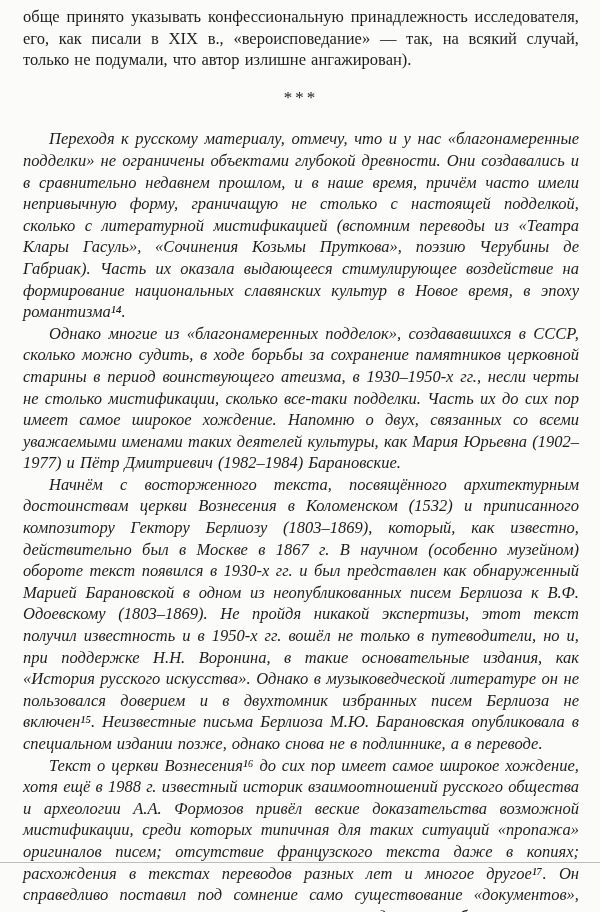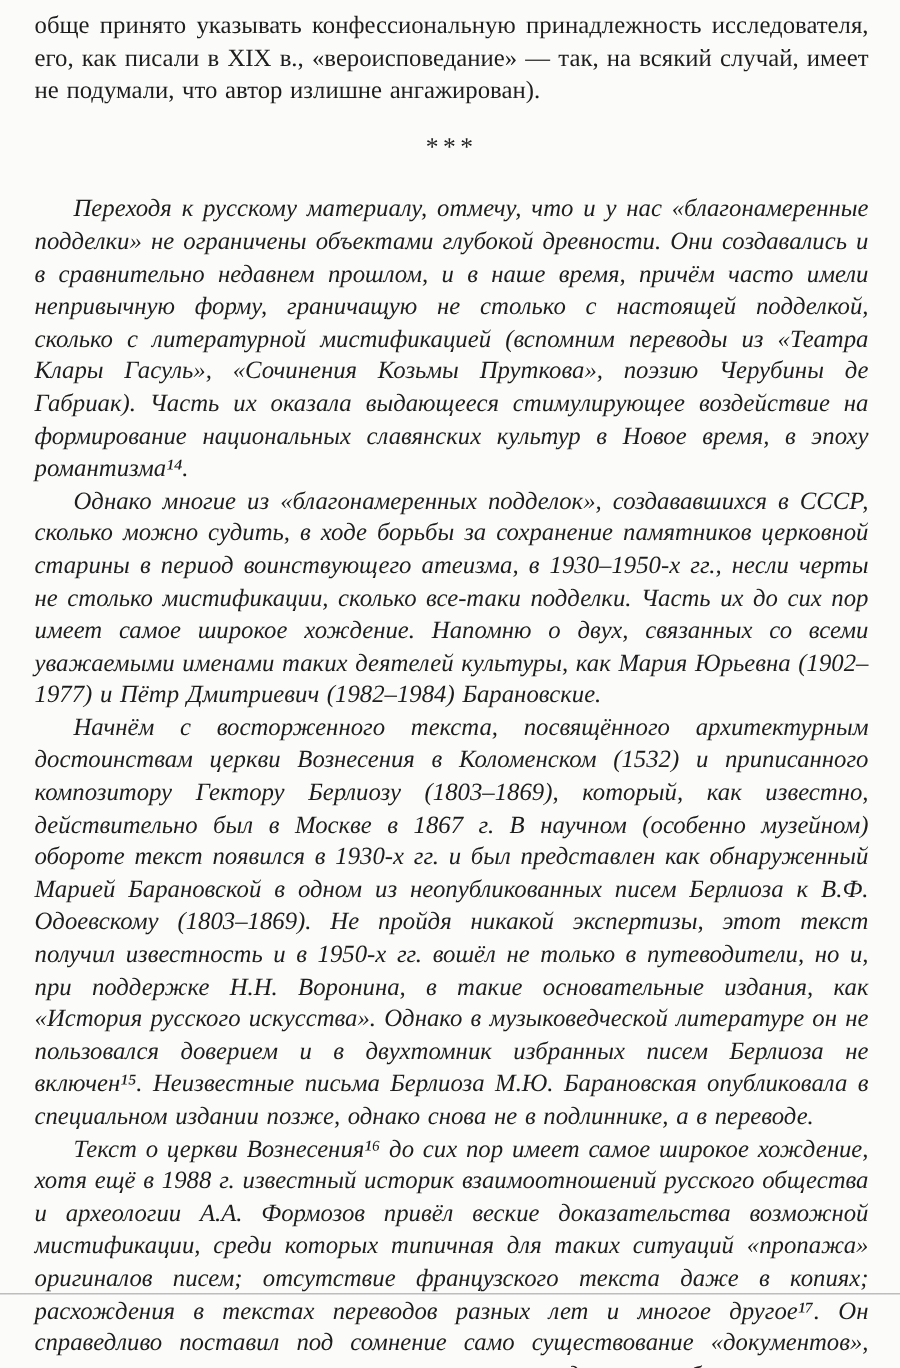--- a/index.html
+++ b/index.html
@@ -63,21 +63,21 @@
     font-size: 16px;
     color: #222;
   }
 </style>
 </head>
 <body>
 
 <div class="page">
   <div class="text-block">
 
-  <p>обще принято указывать конфессиональную принадлежность исследователя, его, как писали в XIX в., «вероисповедание» — так, на всякий случай, имеет не подумали, что автор излишне ангажирован).</p>
+  <p>обще принято указывать конфессиональную принадлежность исследователя, его, как писали в XIX в., «вероисповедание» — так, на всякий случай, только не подумали, что автор излишне ангажирован).</p>
       <div class="separator">***</div>
       <p class="indent">Переходя к русскому материалу, отмечу, что и у нас «благонамеренные подделки» не ограничены объектами глубокой древности. Они создавались и в сравнительно недавнем прошлом, и в наше время, причём часто имели непривычную форму, граничащую не столько с настоящей подделкой, сколько с литературной мистификацией (вспомним переводы из «Театра Клары Гасуль», «Сочинения Козьмы Пруткова», поэзию Черубины де Габриак). Часть их оказала выдающееся стимулирующее воздействие на формирование национальных славянских культур в Новое время, в эпоху романтизма¹⁴.</p>
       <p class="indent">Однако многие из «благонамеренных подделок», создававшихся в СССР, сколько можно судить, в ходе борьбы за сохранение памятников церковной старины в период воинствующего атеизма, в 1930–1950-х гг., несли черты не столько мистификации, сколько все-таки подделки. Часть их до сих пор имеет самое широкое хождение. Напомню о двух, связанных со всеми уважаемыми именами таких деятелей культуры, как Мария Юрьевна (1902–1977) и Пётр Дмитриевич (1982–1984) Барановские.</p>
       <p class="indent">Начнём с восторженного текста, посвящённого архитектурным достоинствам церкви Вознесения в Коломенском (1532) и приписанного композитору Гектору Берлиозу (1803–1869), который, как известно, действительно был в Москве в 1867 г. В научном (особенно музейном) обороте текст появился в 1930-х гг. и был представлен как обнаруженный Марией Барановской в одном из неопубликованных писем Берлиоза к В.Ф. Одоевскому (1803–1869). Не пройдя никакой экспертизы, этот текст получил известность и в 1950-х гг. вошёл не только в путеводители, но и, при поддержке Н.Н. Воронина, в такие основательные издания, как «История русского искусства». Однако в музыковедческой литературе он не пользовался доверием и в двухтомник избранных писем Берлиоза не включен¹⁵. Неизвестные письма Берлиоза М.Ю. Барановская опубликовала в специальном издании позже, однако снова не в подлиннике, а в переводе.</p>
       <p class="indent">Текст о церкви Вознесения¹⁶ до сих пор имеет самое широкое хождение, хотя ещё в 1988 г. известный историк взаимоотношений русского общества и археологии А.А. Формозов привёл веские доказательства возможной мистификации, среди которых типичная для таких ситуаций «пропажа» оригиналов писем; отсутствие французского текста даже в копиях; расхождения в текстах переводов разных лет и многое другое¹⁷. Он справедливо поставил под сомнение само существование «документов», указав на значительную вероятность их введения в оборот с целью повысить значение шедевров русской архитектуры в глазах властей. Письма давали благожелательные отзывы о многих хра-</p>
     </div>
   <div class="scan-line"></div>
 </div>
 
 </body></html>

